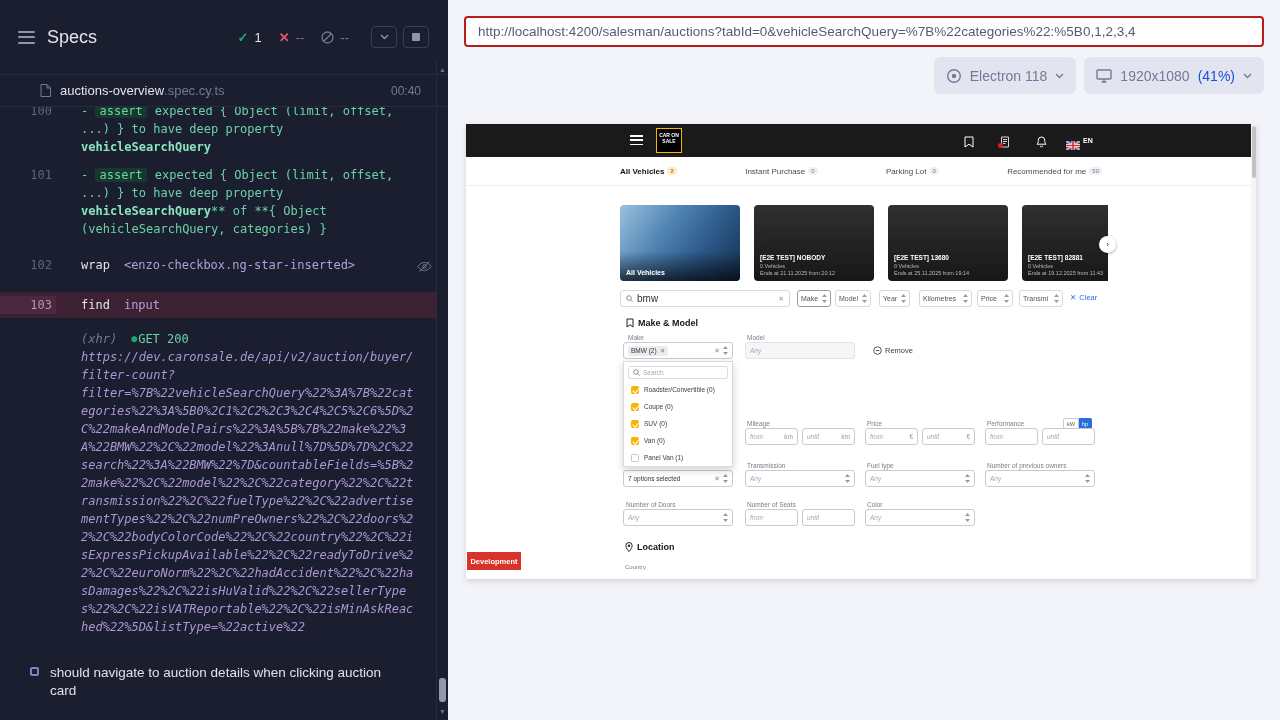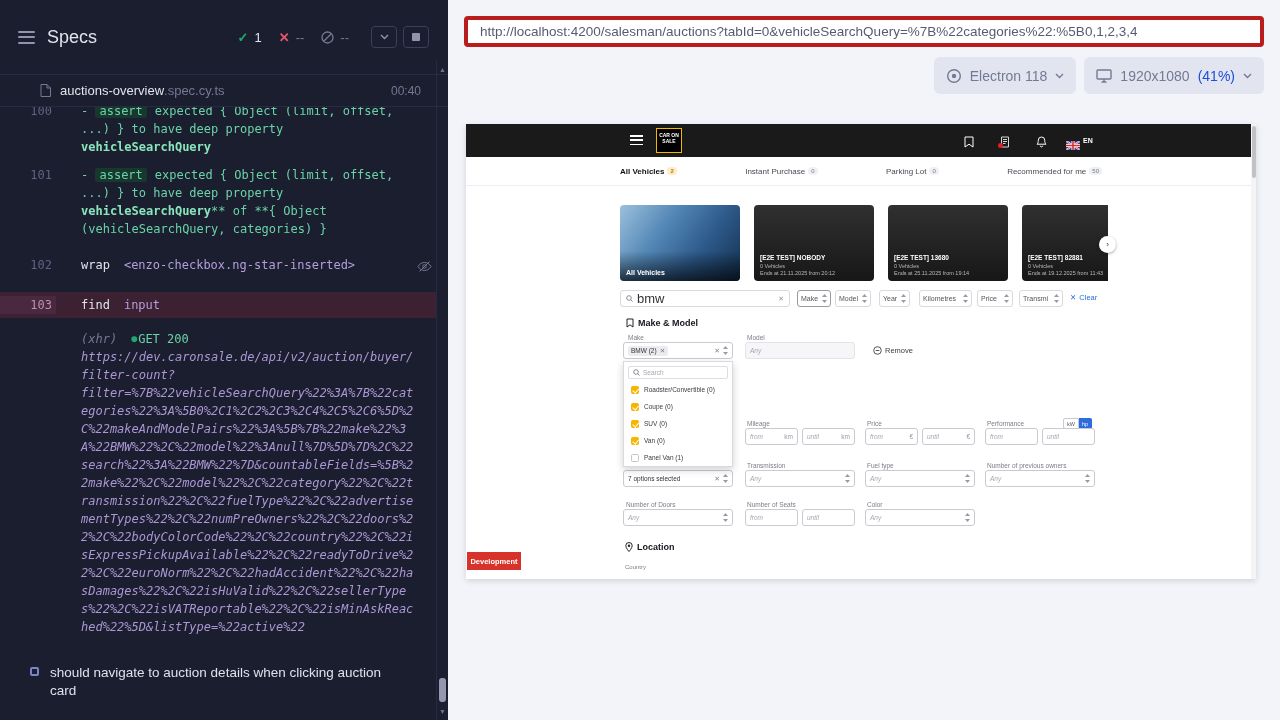--- a/index.html
+++ b/index.html
@@ -54,21 +54,21 @@
   .pending-icon { flex:0 0 9px; width:9px; height:9px; border:2px solid #7a84c8; border-radius:2px; margin-top:3px; }
 
   .rep-scroll { position:absolute; top:60px; right:0; width:12px; bottom:0; border-left:1px solid #262a44; }
   .sb-arrow { position:absolute; left:0; width:11px; text-align:center; color:#6b7090; font-size:7px; line-height:10px; cursor:pointer; }
   .sb-up { top:5px; } .sb-down { bottom:3px; }
   .rep-thumb { position:absolute; left:2px; width:7px; top:618px; height:24px; background:#9298b0; border-radius:3px; cursor:pointer; }
 
   
   .aut { position:relative; flex:1; height:720px; }
   .url-bar { position:absolute; left:16px; top:16px; right:16px; height:31px; background:#fff;
-             border:4px solid #b91c1c; border-radius:4px; display:flex; align-items:center; padding:0 12px; }
+             border:2px solid #b91c1c; border-radius:4px; display:flex; align-items:center; padding:0 12px; }
   .url-text { font-size:13.5px; color:#565b73; white-space:nowrap; overflow:hidden; }
   .aut-controls { position:absolute; top:57px; right:16px; display:flex; gap:8px; }
   .ctrl-btn { display:flex; align-items:center; gap:8px; padding:0 12px; height:37px; background:#e2e5f0;
               border-radius:6px; color:#747994; font-size:14px; cursor:pointer; }
   .zoom-pct { color:#1d4ed8; }
 
   .viewport { position:absolute; left:18px; top:124px; width:790px; height:455px; background:#fff;
               box-shadow:0 2px 6px rgba(0,0,0,0.14); overflow:hidden; font-family:"Liberation Sans",sans-serif; }
 
   
@@ -101,21 +101,21 @@
   .card-info { position:absolute; left:6px; bottom:4px; color:#fff; }
   .card-title { font-size:6.5px; font-weight:bold; margin-bottom:2px; }
   .card-sub { font-size:5.5px; color:#b9b9b9; line-height:7px; }
   .cards-next { position:absolute; left:633px; top:112px; width:17px; height:17px; background:#fff; border-radius:50%;
                 box-shadow:0 1px 3px rgba(0,0,0,.35); display:flex; align-items:center; justify-content:center;
                 font-size:8px; color:#333; cursor:pointer; z-index:3; }
 
   
   .fsearch { position:absolute; left:154px; top:166px; width:170px; height:17px; border:1px solid #d8d8df; border-radius:3px;
              background:#fff; display:flex; align-items:center; padding:0 5px; gap:4px; }
-  .fsearch .q { font-size:13px; color:#333; flex:1; }
+  .fsearch .q { font-size:10px; color:#333; flex:1; }
   .fsearch .x { color:#999; font-size:7px; cursor:pointer; }
   .pill { position:absolute; top:166px; height:17px; border:1px solid #d8d8df; border-radius:3px; background:#fff;
           display:flex; align-items:center; justify-content:space-between; padding:0 3px; font-size:7px; color:#555; cursor:pointer; }
   .pill.active { border-color:#9a9aa5; }
   .p-make{left:331px;width:34px}.p-model{left:369px;width:36px}.p-year{left:413px;width:31px}
   .p-kilometres{left:453px;width:53px}.p-price{left:511px;width:36px}.p-trans{left:553px;width:44px}
   .fclear { position:absolute; left:604px; top:169px; font-size:7.5px; color:#2b6cdf; display:flex; gap:3px; align-items:center; cursor:pointer; }
 
   
   .sec { position:absolute; display:flex; align-items:center; gap:4px; }

